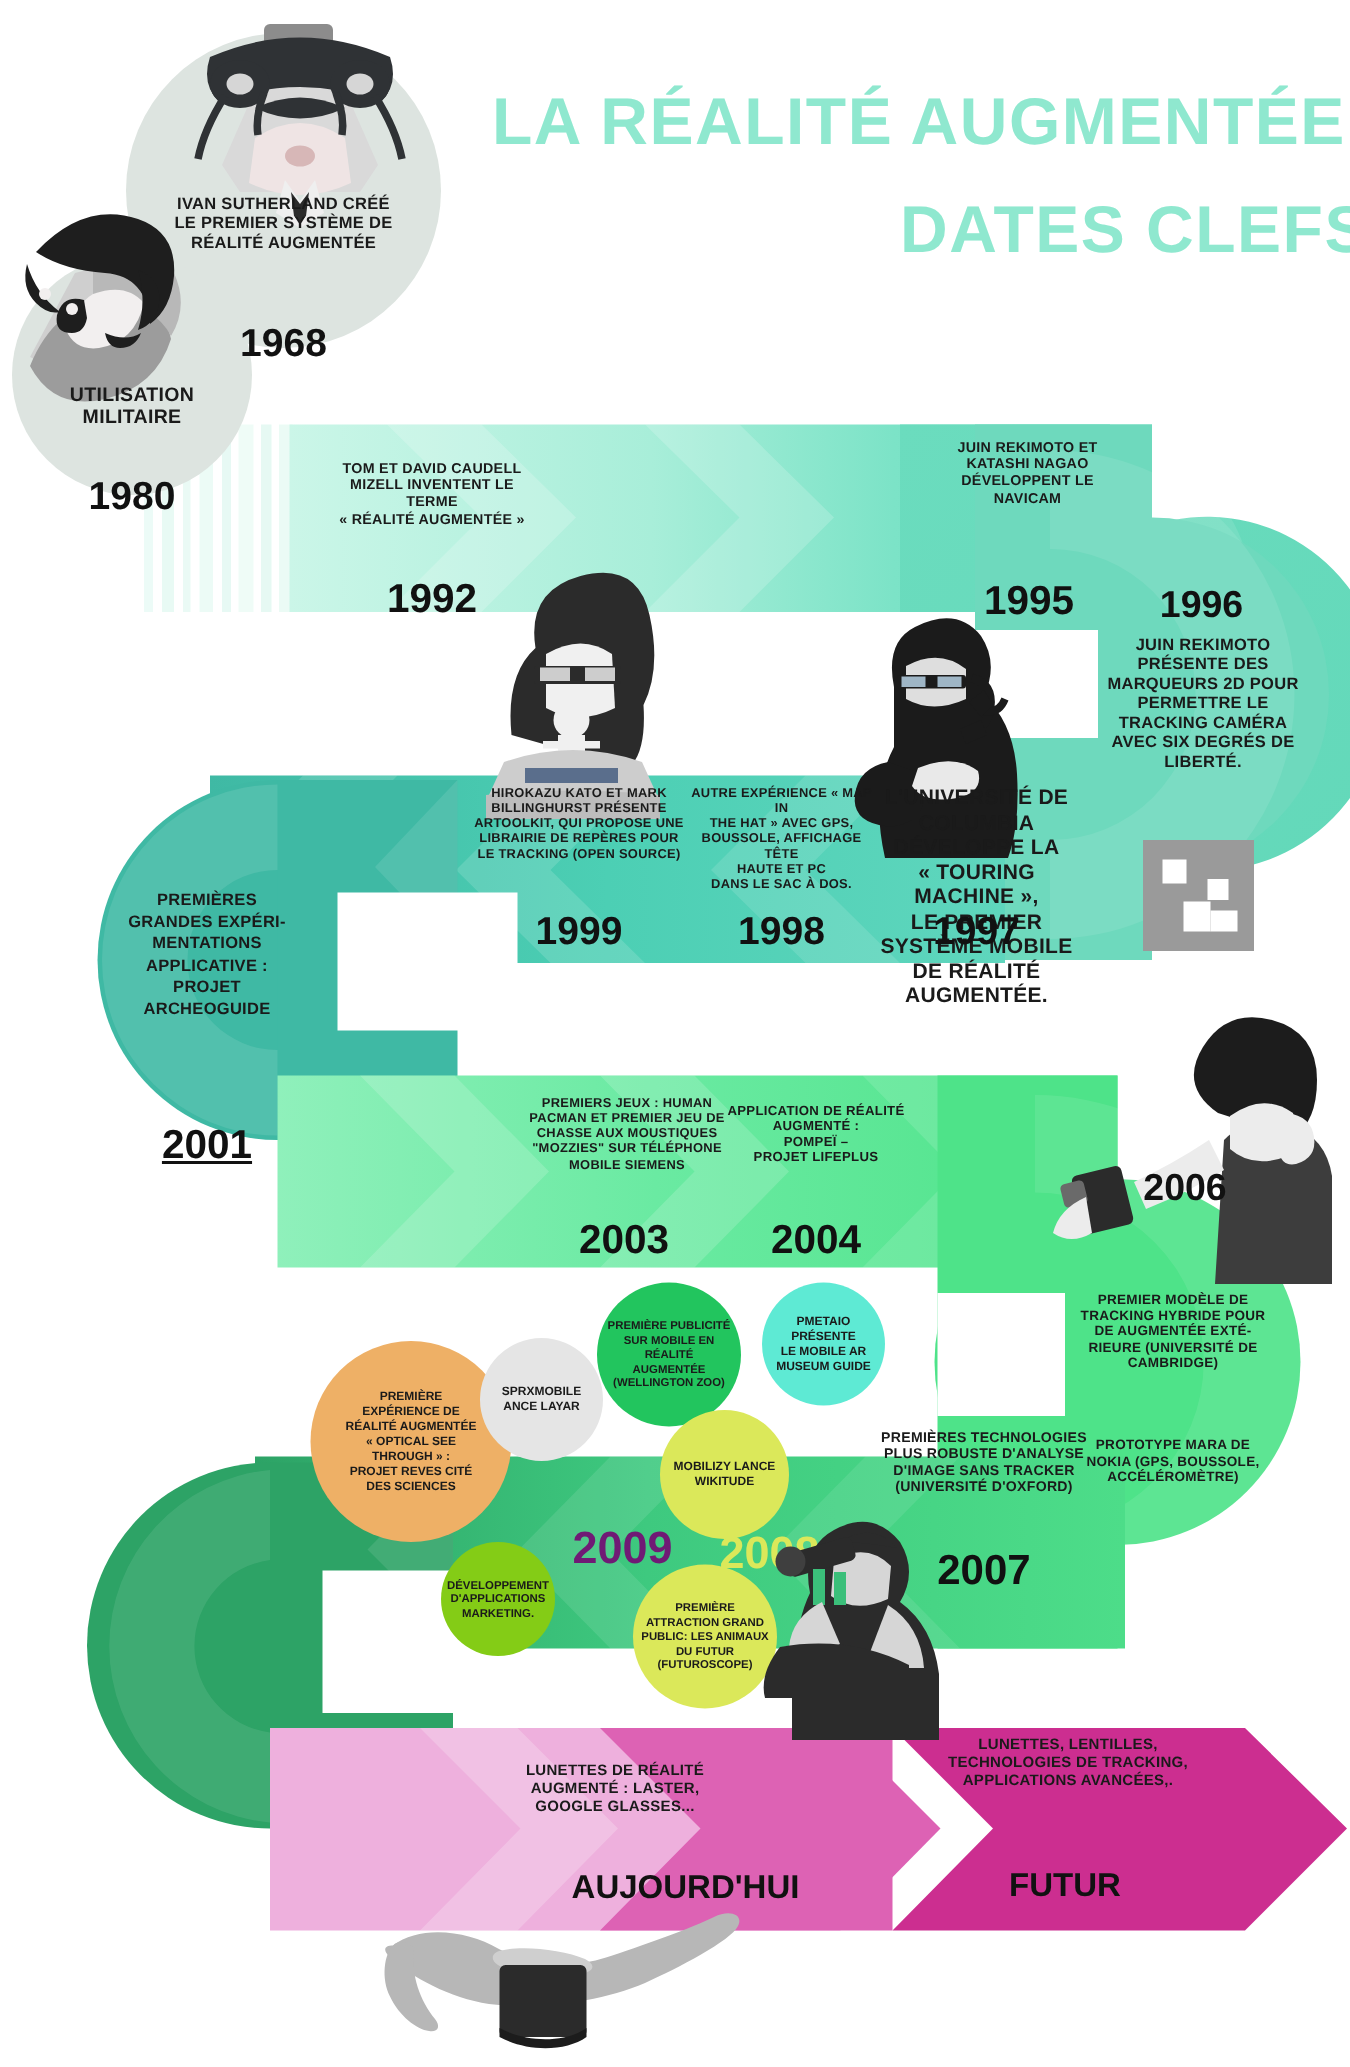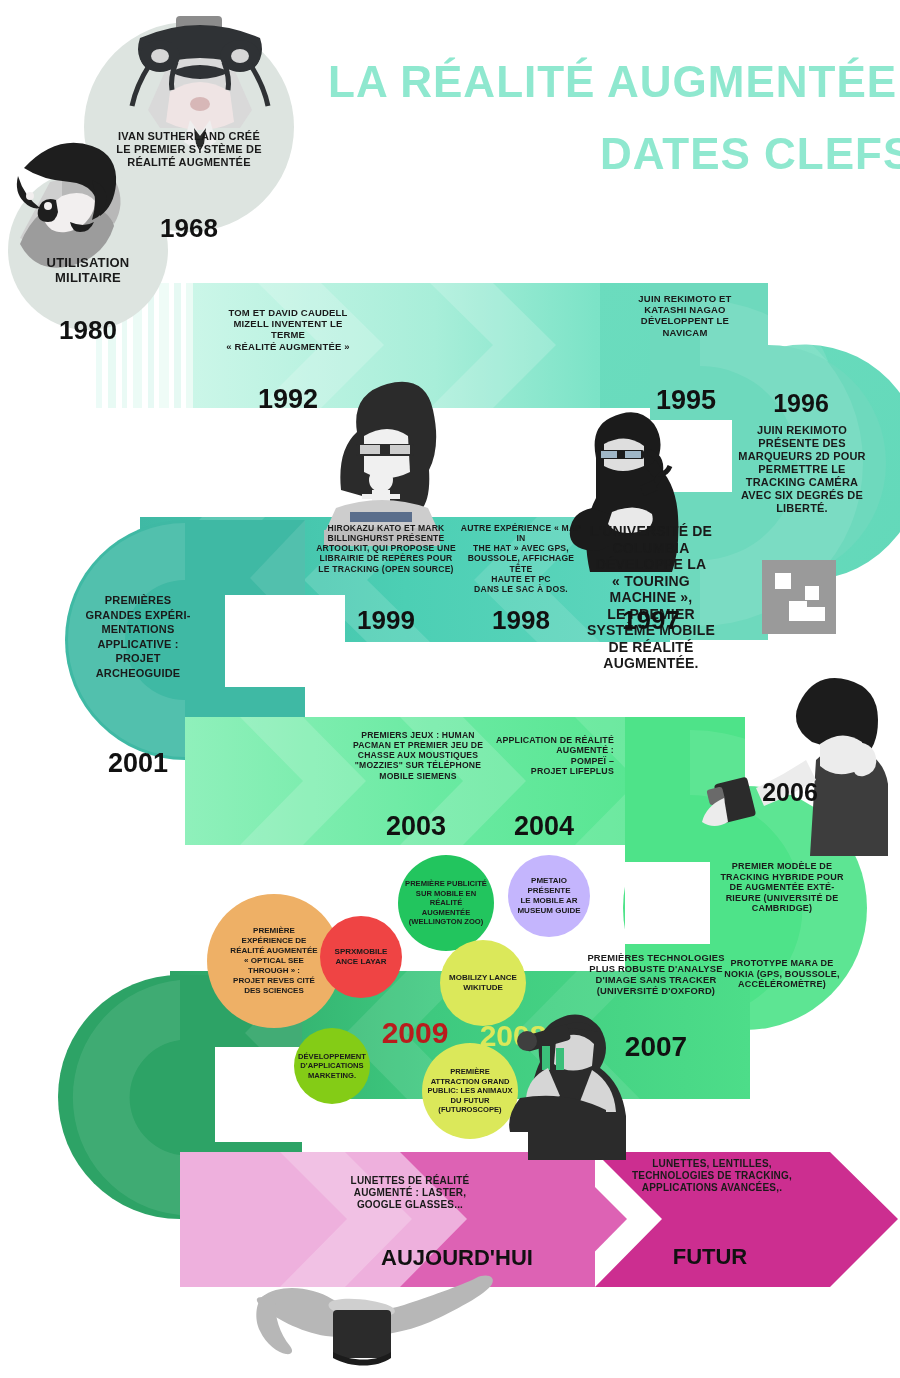--- a/index.html
+++ b/index.html
@@ -317,32 +317,32 @@
   <div class="txt year" style="left:587px; top:605px; width:128px; font-size:26px;">1997</div>
 
   <div class="txt body-txt" style="left:72px; top:593px; width:132px; font-size:11px; line-height:1.32;">
     <div>PREMIÈRES</div>
     <div>GRANDES EXPÉRI-</div>
     <div>MENTATIONS</div>
     <div>APPLICATIVE :</div>
     <div>PROJET</div>
     <div>ARCHEOGUIDE</div>
   </div>
-  <div class="txt year" style="left:74px; top:748px; width:128px; font-size:27px;">2001</div>
+  <div class="txt year" style="left:74px; top:748px; width:128px; font-size:27px;text-decoration:underline;">2001</div>
 
   <div class="txt body-txt" style="left:340px; top:730px; width:156px; font-size:8.6px;">
     <div>PREMIERS JEUX : HUMAN</div>
     <div>PACMAN ET PREMIER JEU DE</div>
     <div>CHASSE AUX MOUSTIQUES</div>
     <div>"MOZZIES" SUR TÉLÉPHONE</div>
     <div>MOBILE SIEMENS</div>
   </div>
   <div class="txt year" style="left:351px; top:811px; width:130px; font-size:27px;">2003</div>
 
-  <div class="txt body-txt" style="left:474px; top:735px; width:140px; font-size:8.8px;text-align:right;">
+  <div class="txt body-txt" style="left:474px; top:735px; width:140px; font-size:8.8px;">
     <div>APPLICATION DE RÉALITÉ</div>
     <div>AUGMENTÉ :</div>
     <div>POMPEÏ –</div>
     <div>PROJET LIFEPLUS</div>
   </div>
   <div class="txt year" style="left:479px; top:811px; width:130px; font-size:27px;">2004</div>
 
   <svg class="layer" viewBox="0 0 900 1378" style="pointer-events:none;">
     <g>
       <path d="M812 742 q-26 -18 -10 -44 q16 -26 46 -18 q30 8 30 40 q0 28 -16 38 Z" fill="#1c1c1c"></path>
@@ -371,36 +371,36 @@
   </div>
 
   <div class="txt body-txt" style="left:573px; top:952px; width:166px; font-size:9.4px;">
     <div>PREMIÈRES TECHNOLOGIES</div>
     <div>PLUS ROBUSTE D'ANALYSE</div>
     <div>D'IMAGE SANS TRACKER</div>
     <div>(UNIVERSITÉ D'OXFORD)</div>
   </div>
   <div class="txt year" style="left:590px; top:1030px; width:132px; font-size:28px;">2007</div>
 
-  <div class="txt year" style="left:355px; top:1015px; width:120px; font-size:30px; color:#b91c1c;">2009</div>
+  <div class="txt year" style="left:355px; top:1015px; width:120px; font-size:30px; color:#701a75;">2009</div>
   <div class="txt year" style="left:453px; top:1018px; width:120px; font-size:30px; color:#dbe85a;">2008</div>
 
   <div class="circle" style="left:207px; top:894px; width:134px; height:134px; background:#eeb066;">
     <div class="inner" style="font-size:8px; width:120px;">
       <div>PREMIÈRE</div>
       <div>EXPÉRIENCE DE</div>
       <div>RÉALITÉ AUGMENTÉE</div>
       <div>« OPTICAL SEE</div>
       <div>THROUGH » :</div>
       <div>PROJET REVES CITÉ</div>
       <div>DES SCIENCES</div>
     </div>
   </div>
 
-  <div class="circle" style="left:320px; top:916px; width:82px; height:82px; background:#ef4444;">
+  <div class="circle" style="left:320px; top:892px; width:82px; height:82px; background:#e5e5e5;">
     <div class="inner" style="font-size:8px; width:76px;">
       <div>SPRXMOBILE</div>
       <div>ANCE LAYAR</div>
     </div>
   </div>
 
   <div class="circle" style="left:294px; top:1028px; width:76px; height:76px; background:#84cc16;">
     <div class="inner" style="font-size:7.6px; width:72px;">
       <div>DÉVELOPPEMENT</div>
       <div>D'APPLICATIONS</div>
@@ -410,21 +410,21 @@
 
   <div class="circle" style="left:398px; top:855px; width:96px; height:96px; background:#22c55e;">
     <div class="inner" style="font-size:7.6px; width:92px;">
       <div>PREMIÈRE PUBLICITÉ</div>
       <div>SUR MOBILE EN RÉALITÉ</div>
       <div>AUGMENTÉE</div>
       <div>(WELLINGTON ZOO)</div>
     </div>
   </div>
 
-  <div class="circle" style="left:508px; top:855px; width:82px; height:82px; background:#c4b5fd;">
+  <div class="circle" style="left:508px; top:855px; width:82px; height:82px; background:#5eead4;">
     <div class="inner" style="font-size:8px; width:80px;">
       <div>PMETAIO</div>
       <div>PRÉSENTE</div>
       <div>LE MOBILE AR</div>
       <div>MUSEUM GUIDE</div>
     </div>
   </div>
 
   <div class="circle" style="left:440px; top:940px; width:86px; height:86px; background:#dbe85a;">
     <div class="inner" style="font-size:8px; width:82px;">

